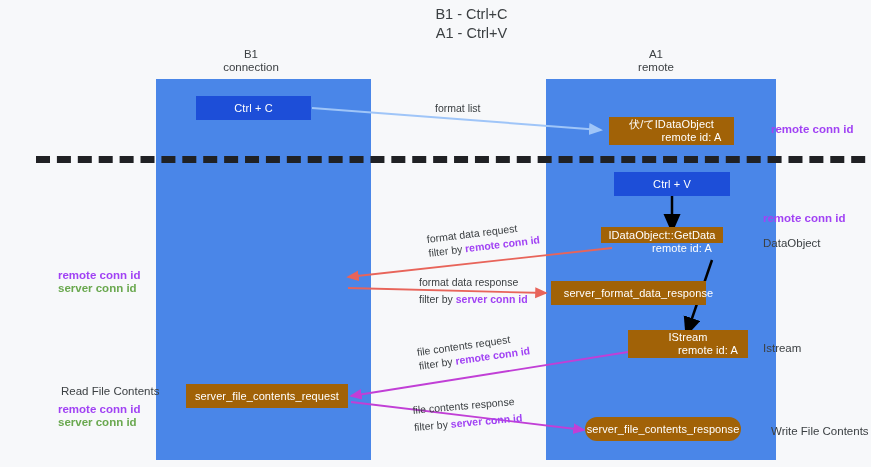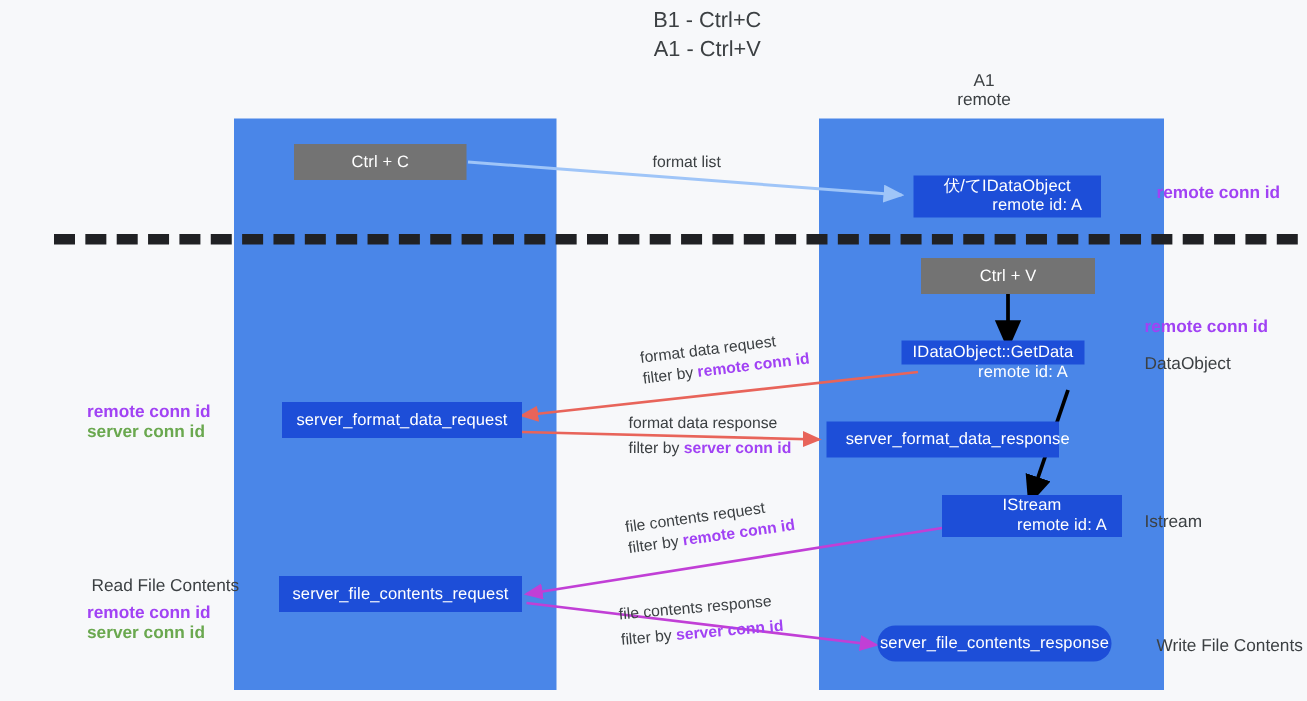--- a/index.html
+++ b/index.html
@@ -37,22 +37,22 @@
 
   
   .node{
     box-sizing:border-box;
     display:flex;flex-direction:column;
     align-items:center;justify-content:center;
     color:#ffffff;font-size:11px;line-height:13px;
     text-align:center;padding:2px 4px;
     letter-spacing:.1px;
   }
-  .node.green{background:#737373;}
-  .node.orange{background:#1d4ed8;}
+  .node.green{background:#1d4ed8;}
+  .node.orange{background:#a16207;}
   .node .sub{display:block;padding-left:40px;}
 
   
   .cap{font-size:11.5px;line-height:14px;white-space:nowrap;}
   .cap.black{color:#3c4043;}
   .cap.purple{color:#a142f4;font-weight:bold;}
   .cap.green{color:#6aa84f;font-weight:bold;}
 
   
   .edgelab{
@@ -66,20 +66,24 @@
 </head>
 <body>
 
 <div id="stage">
 
   <div class="abs title">
     <div>B1 - Ctrl+C</div>
     <div>A1 - Ctrl+V</div>
   </div>
 
+  <div class="abs colhead" style="left:140px;top:48px;width:150px;">
+    <span>B1</span>
+    <span class="l2">connection</span>
+  </div>
   <div class="abs colhead" style="left:545px;top:48px;width:150px;">
     <span>A1</span>
     <span class="l2">remote</span>
   </div>
 
   <div class="abs lane" style="left:120px;top:79px;width:215px;height:381px;"></div>
   <div class="abs lane" style="left:510px;top:79px;width:230px;height:381px;"></div>
 
   <svg class="wires" viewBox="0 0 871 467">
     <defs>
@@ -125,23 +129,20 @@
 
   <div class="abs node green" style="left:578px;top:172px;width:116px;height:24px;">
     <span>Ctrl + V</span>
   </div>
 
   <div class="abs node orange" style="left:565px;top:227px;width:122px;height:16px;justify-content:space-between;">
     <span>IDataObject::GetData</span>
     <span class="sub">remote id: A</span>
   </div>
 
-  <div class="abs node orange" style="left:152px;top:268px;width:160px;height:24px;">
-    <span>server_format_data_request</span>
-  </div>
 
   <div class="abs node orange" style="left:515px;top:281px;width:155px;height:24px;padding-left:24px;">
     <span>server_format_data_response</span>
   </div>
 
   <div class="abs node orange" style="left:592px;top:330px;width:120px;height:28px;">
     <span>IStream</span>
     <span class="sub">remote id: A</span>
   </div>
 

